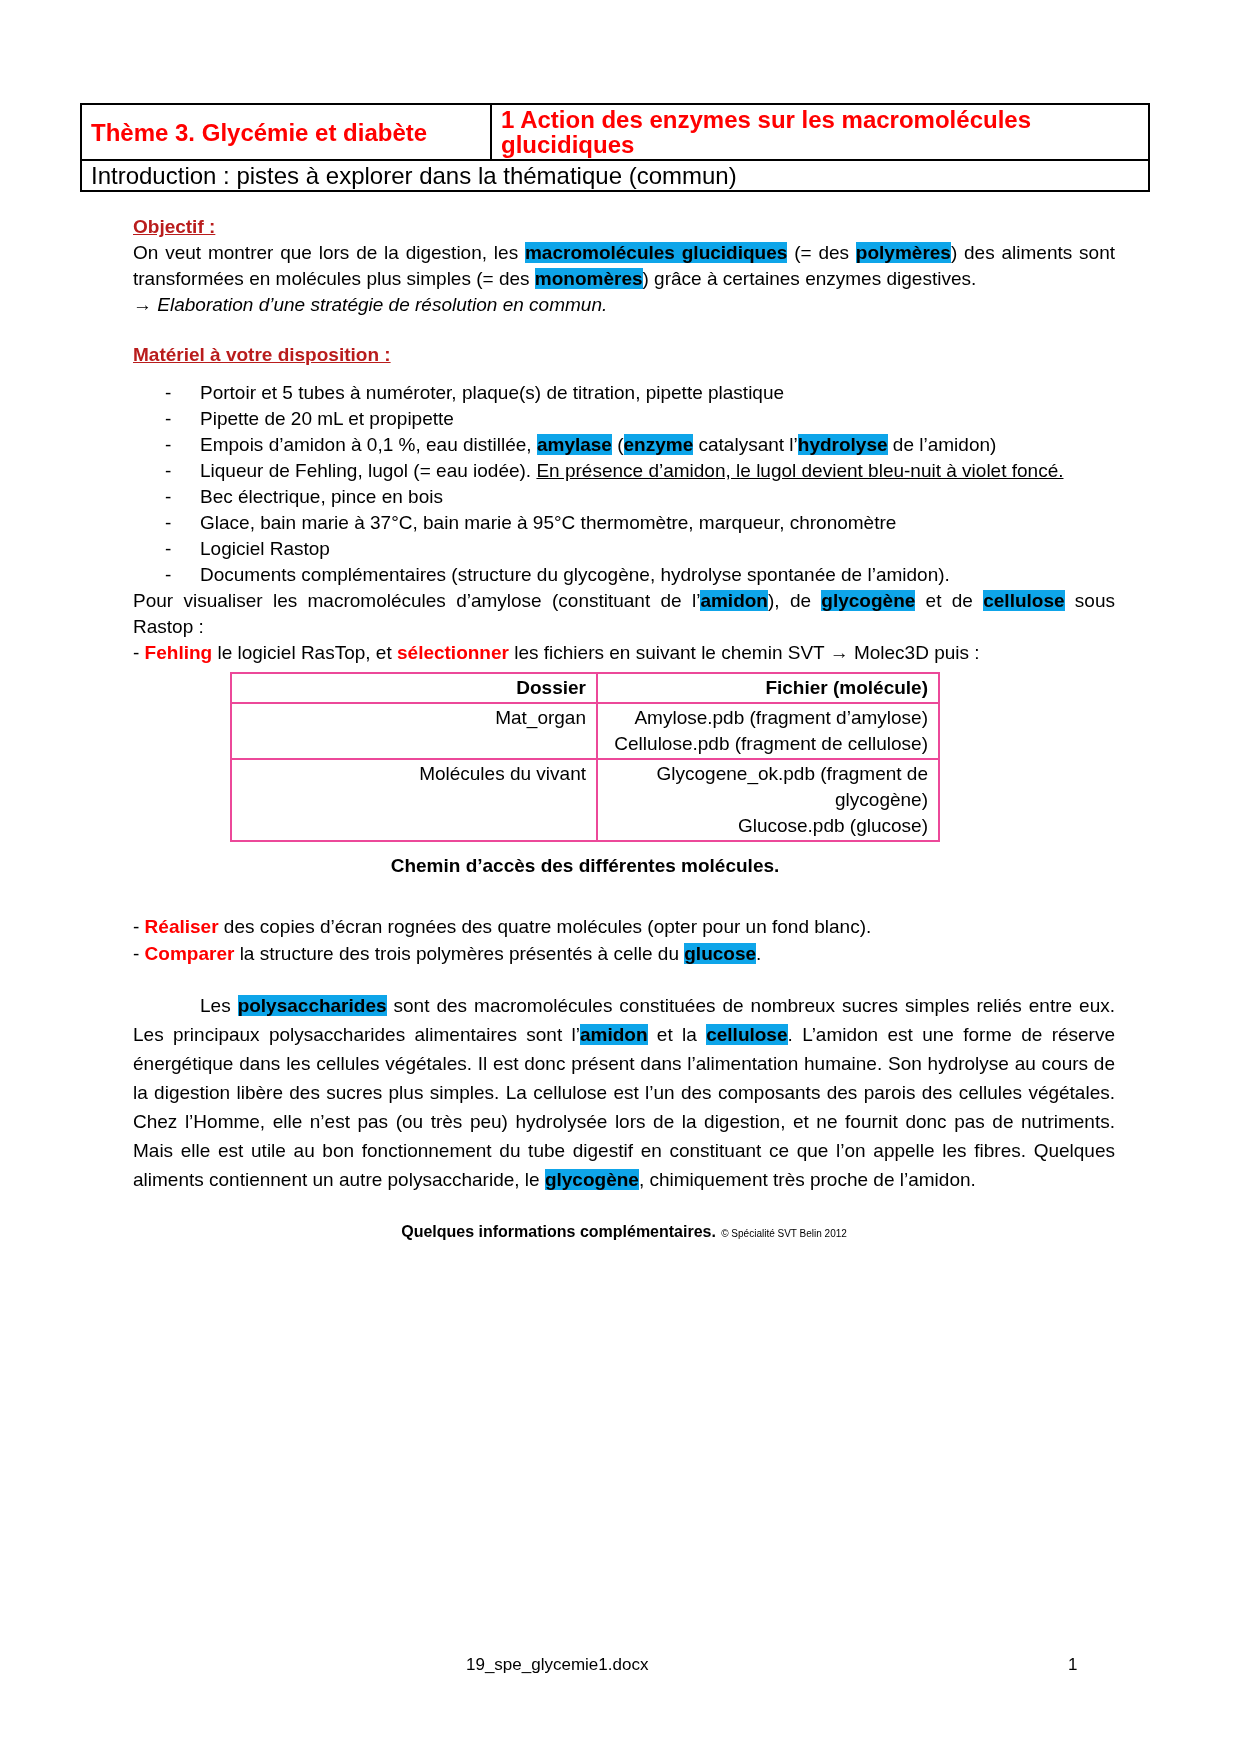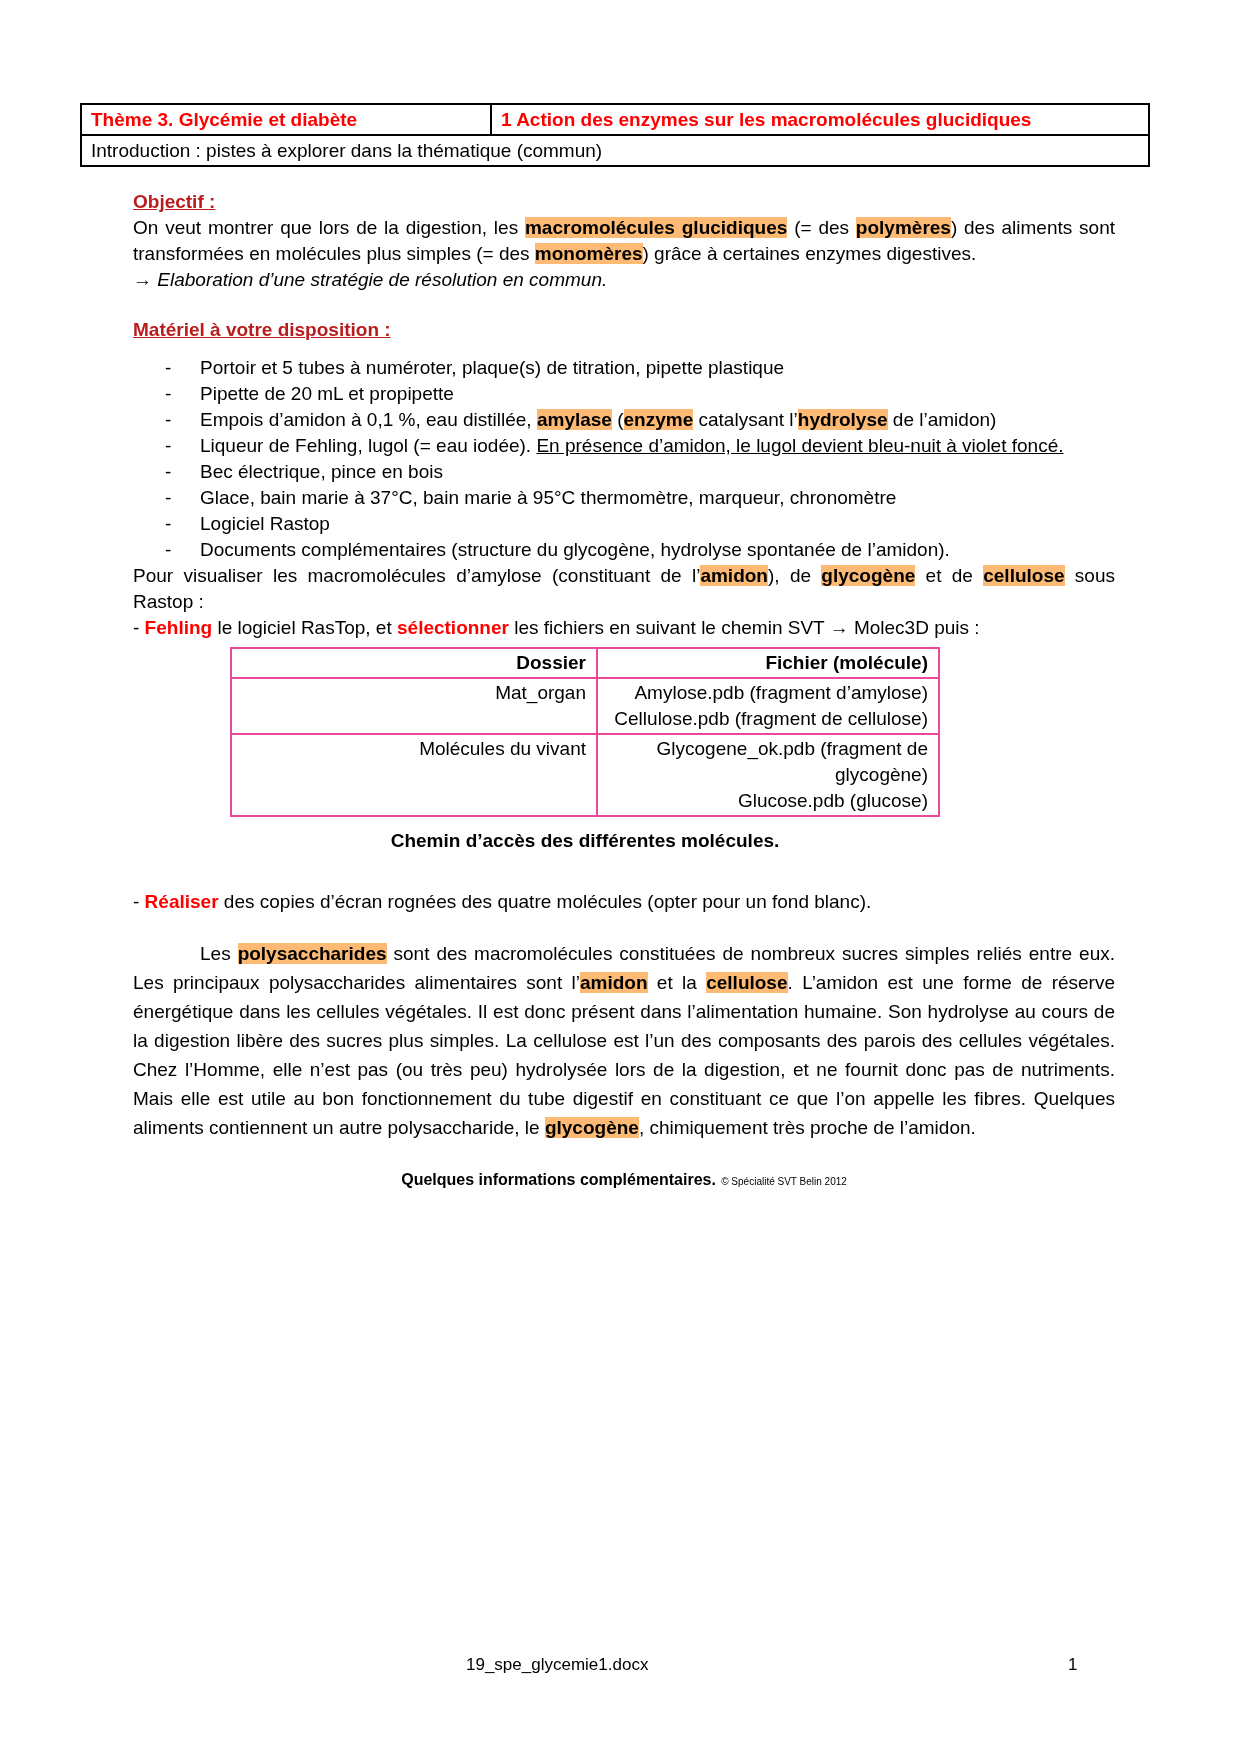--- a/index.html
+++ b/index.html
@@ -10,38 +10,38 @@
     color: #000000;
     font-family: "Liberation Sans", sans-serif;
     font-size: 19px;
     position: relative;
     overflow: hidden;
   }
   .content { position: absolute; left: 133px; top: 103px; width: 982px; }
 
   
   .header-table { width: 1070px; margin-left: -53px; border-collapse: collapse; table-layout: fixed; }
-  .header-table td { border: 2px solid #000; padding: 2px 9px; font-size: 19px; line-height: 25px; }
+  .header-table td { border: 2px solid #000; padding: 2px 9px; font-size: 24px; line-height: 25px; }
   .red-bold { color: #ff0000; font-weight: bold; }
 
   .h-blue {
     color: #b91c1c; font-weight: bold; text-decoration: underline;
     font-size: 19px; line-height: 26px; margin: 0;
   }
   .mt-objectif { margin-top: 22px; }
   .mt-materiel { margin-top: 24px; }
   .mt-documents { margin-top: 42px; }
 
   p.body { margin: 0; line-height: 26px; }
   .justify { text-align: justify; }
   .mt-p { margin-top: 8px; }
   .mt-intro { margin-top: 30px; }
 
   
-  .hl { background: #fdba74; font-weight: bold; }
+  .hl { background: #0ea5e9; font-weight: bold; }
   .red { color: #ff0000; font-weight: bold; }
   .u { text-decoration: underline; }
   .i { font-style: italic; }
   .arrow { font-style: normal; }
 
   
   .mat-list { margin-top: 12px; }
   .li { display: flex; line-height: 26px; }
   .li .dash { flex: none; width: 67px; padding-left: 32px; }
   .li .li-text { flex: 1; }
@@ -154,20 +154,21 @@
           <div>Glucose.pdb (glucose)</div>
         </td>
       </tr>
     </tbody>
       </table>
     <p class="caption">Chemin d’accès des différentes molécules.</p>
   </div>
 
   <div class="actions">
     <p><span>- </span><span class="red">Réaliser</span><span> des copies d’écran rognées des quatre molécules (opter pour un fond blanc).</span></p>
+    <p><span>- </span><span class="red">Comparer</span><span> la structure des trois polymères présentés à celle du </span><span class="hl">glucose</span><span>.</span></p>
   </div>
 
   <p class="poly"><span>Les </span><span class="hl">polysaccharides</span><span> sont des macromolécules constituées de nombreux sucres simples reliés entre eux. Les principaux polysaccharides alimentaires sont l’</span><span class="hl">amidon</span><span> et la </span><span class="hl">cellulose</span><span>. L’amidon est une forme de réserve énergétique dans les cellules végétales. Il est donc présent dans l’alimentation humaine. Son hydrolyse au cours de la digestion libère des sucres plus simples. La cellulose est l’un des composants des parois des cellules végétales. Chez l’Homme, elle n’est pas (ou très peu) hydrolysée lors de la digestion, et ne fournit donc pas de nutriments. Mais elle est utile au bon fonctionnement du tube digestif en constituant ce que l’on appelle les fibres. Quelques aliments contiennent un autre polysaccharide, le </span><span class="hl">glycogène</span><span>, chimiquement très proche de l’amidon.</span></p>
 
   <p class="closing">
     <span class="closing-bold">Quelques informations complémentaires.</span>
     <span class="closing-credit">© Spécialité SVT Belin 2012</span>
   </p>
 
 </div>

